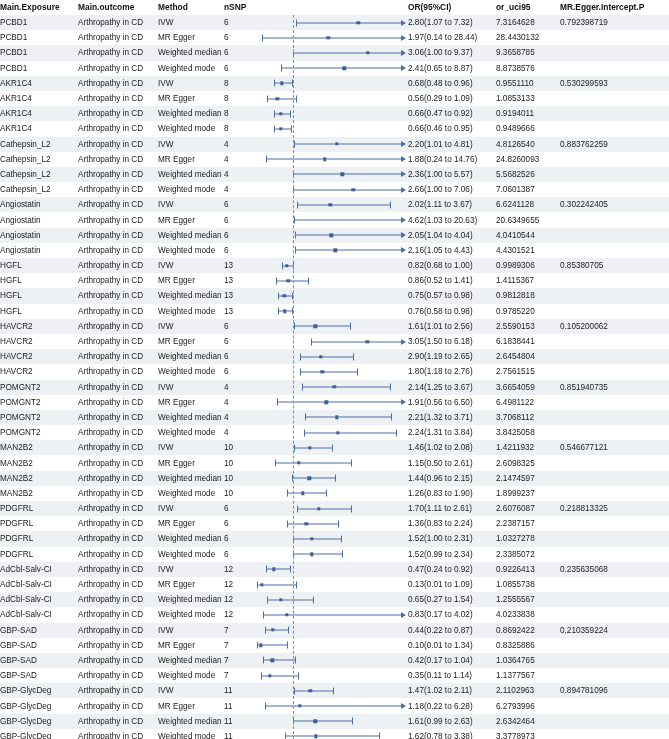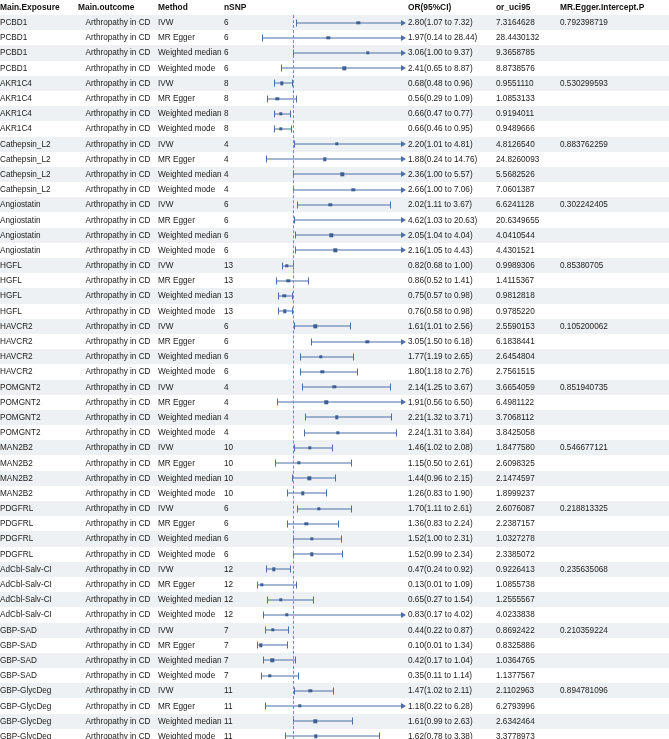--- a/index.html
+++ b/index.html
@@ -33,21 +33,21 @@
     padding:0;
     vertical-align:middle;
     white-space:nowrap;
     color:#1a1a1a;
   }
   tr.stripe td{background:#eef1f3;}
   tr.plain td{background:#ffffff;}
 
   
   .c-exp{padding-left:3px;}
-  .c-out{padding-left:1px;text-align:center;}
+  .c-out{padding-left:1px;}
   .c-met{padding-left:1px;}
   .c-nsnp{padding-left:3px;}
   .c-plot{padding:0;position:relative;}
   .c-or{padding-left:4px;}
   .c-uci{padding-left:3px;}
   .c-int{padding-left:4px;}
 
   th.h-or{padding-left:4px;}
   th.h-uci{padding-left:3px;}
   th.h-int{padding-left:4px;}
@@ -224,21 +224,21 @@
           <td class="c-met">Weighted median</td>
           <td class="c-nsnp">8</td>
           <td class="c-plot">
             <div class="plotcell">
               <div class="ci" style="left: 18.014px; width: 16.29px;"></div>
               <div class="cap" style="left: 18.014px;"></div>
               <div class="cap" style="left: 34.304px;"></div>
               <div class="pt" style="left: 24.892px;"></div>
             </div>
           </td>
-          <td class="c-or">0.66(0.47 to 0.77)</td>
+          <td class="c-or">0.66(0.47 to 0.92)</td>
           <td class="c-uci">0.9194011</td>
           <td class="c-int"></td>
         </tr>
         <tr class="plain">
           <td class="c-exp">AKR1C4</td>
           <td class="c-out">Arthropathy in CD</td>
           <td class="c-met">Weighted mode</td>
           <td class="c-nsnp">8</td>
           <td class="c-plot">
             <div class="plotcell">
@@ -495,21 +495,21 @@
           <td class="c-met">Weighted median</td>
           <td class="c-nsnp">6</td>
           <td class="c-plot">
             <div class="plotcell">
               <div class="ci" style="left: 44.078px; width: 52.852px;"></div>
               <div class="cap" style="left: 44.078px;"></div>
               <div class="cap" style="left: 96.93px;"></div>
               <div class="pt" style="left: 65.074px;"></div>
             </div>
           </td>
-          <td class="c-or">1.77(1.19 to 2.65)</td>
+          <td class="c-or">2.90(1.19 to 2.65)</td>
           <td class="c-uci">2.6454804</td>
           <td class="c-int"></td>
         </tr>
         <tr class="plain">
           <td class="c-exp">HAVCR2</td>
           <td class="c-out">Arthropathy in CD</td>
           <td class="c-met">Weighted mode</td>
           <td class="c-nsnp">6</td>
           <td class="c-plot">
             <div class="plotcell">
@@ -598,21 +598,21 @@
           <td class="c-nsnp">10</td>
           <td class="c-plot">
             <div class="plotcell">
               <div class="ci" style="left: 37.924px; width: 38.372px;"></div>
               <div class="cap" style="left: 37.924px;"></div>
               <div class="cap" style="left: 76.296px;"></div>
               <div class="pt" style="left: 53.852px;"></div>
             </div>
           </td>
           <td class="c-or">1.46(1.02 to 2.08)</td>
-          <td class="c-uci">1.8477580</td>
+          <td class="c-uci">1.4211932</td>
           <td class="c-int">0.546677121</td>
         </tr>
         <tr class="plain">
           <td class="c-exp">MAN2B2</td>
           <td class="c-out">Arthropathy in CD</td>
           <td class="c-met">MR Egger</td>
           <td class="c-nsnp">10</td>
           <td class="c-plot">
             <div class="plotcell">
               <div class="ci" style="left: 19.1px; width: 76.382px;"></div>

